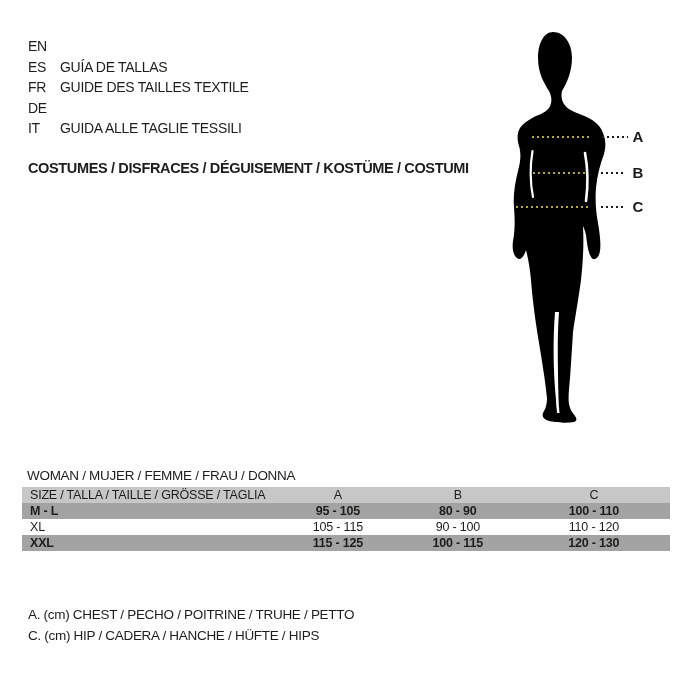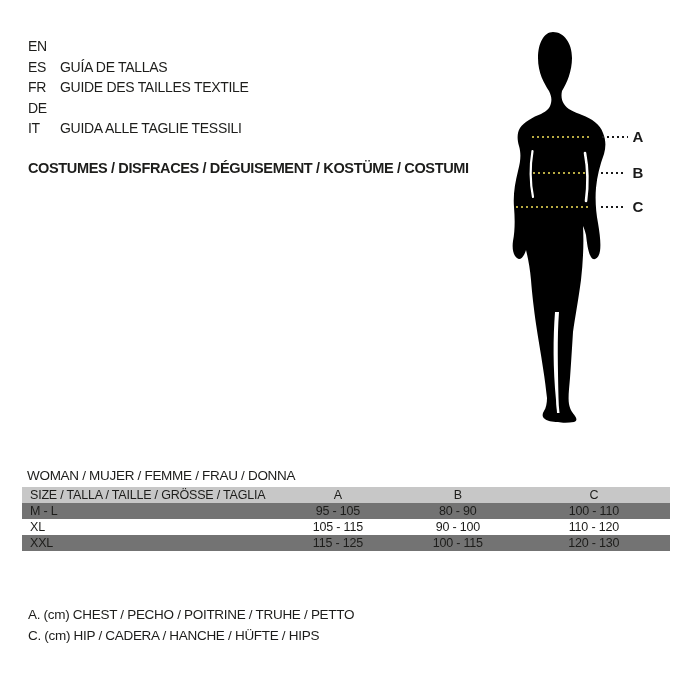--- a/index.html
+++ b/index.html
@@ -29,21 +29,21 @@
   }
   
   .section-title{position:absolute;left:27px;top:460px;font-size:13.5px;letter-spacing:-0.3px;white-space:nowrap;margin-top:8px;}
   .tbl-wrap{position:absolute;left:22px;top:487px;width:648px;}
   table.size{width:100%;border-collapse:collapse;font-size:12.5px;letter-spacing:-0.2px;color:#1d1d1b;}
   table.size th{background:#c7c7c7;font-weight:normal;height:16px;padding:0;}
   table.size th.c0{text-align:left;padding-left:8px;}
   table.size th.cn{text-align:center;}
   table.size td{height:16px;padding:0;text-align:center;white-space:nowrap;}
   table.size td.c0{text-align:left;padding-left:8px;}
-  tr.alt td{background:#737373;}
+  tr.alt td{background:#a3a3a3;font-weight:bold;}
   
   .legend{position:absolute;left:28px;top:604px;font-size:13.5px;letter-spacing:-0.3px;}
   .legend-line{height:21.3px;display:flex;align-items:center;white-space:nowrap;}
 </style>
 </head>
 <body>
 
 <div class="page">
 
   <div class="langs">

